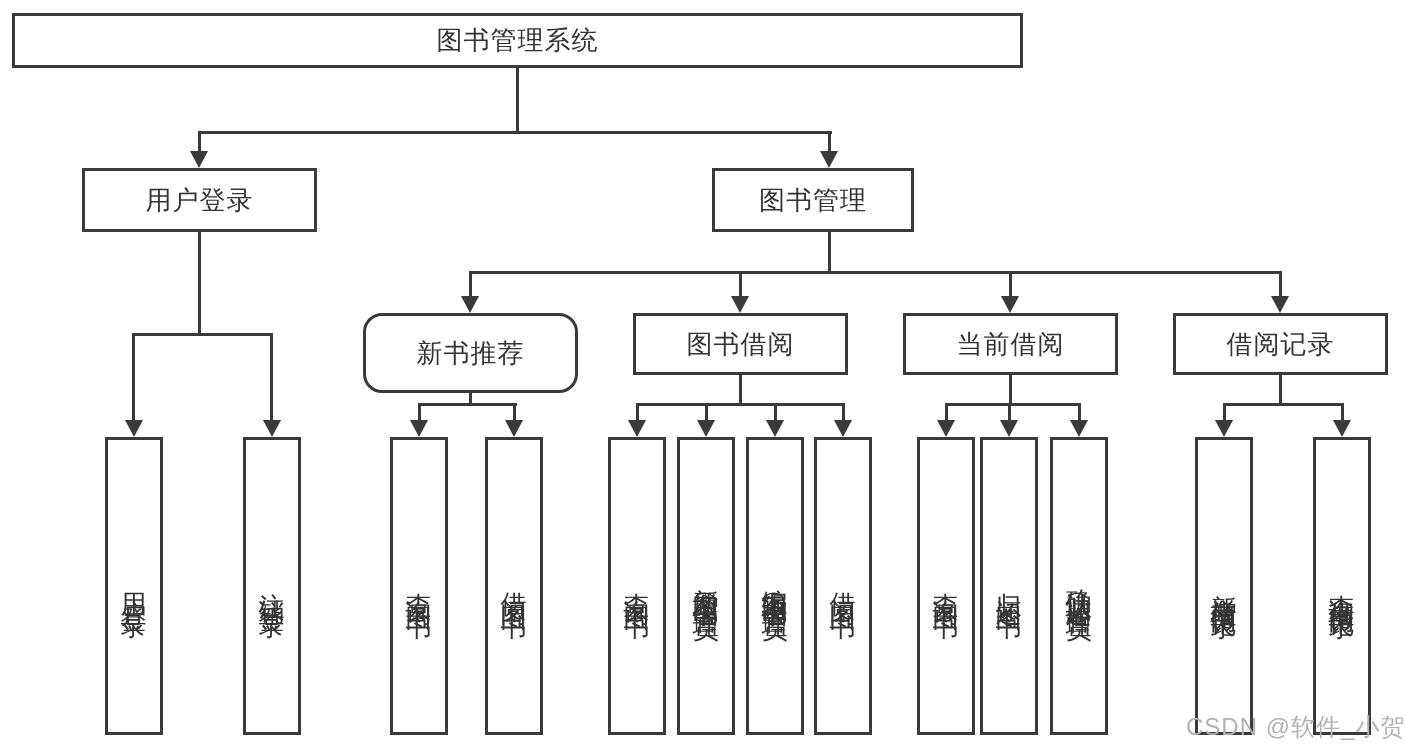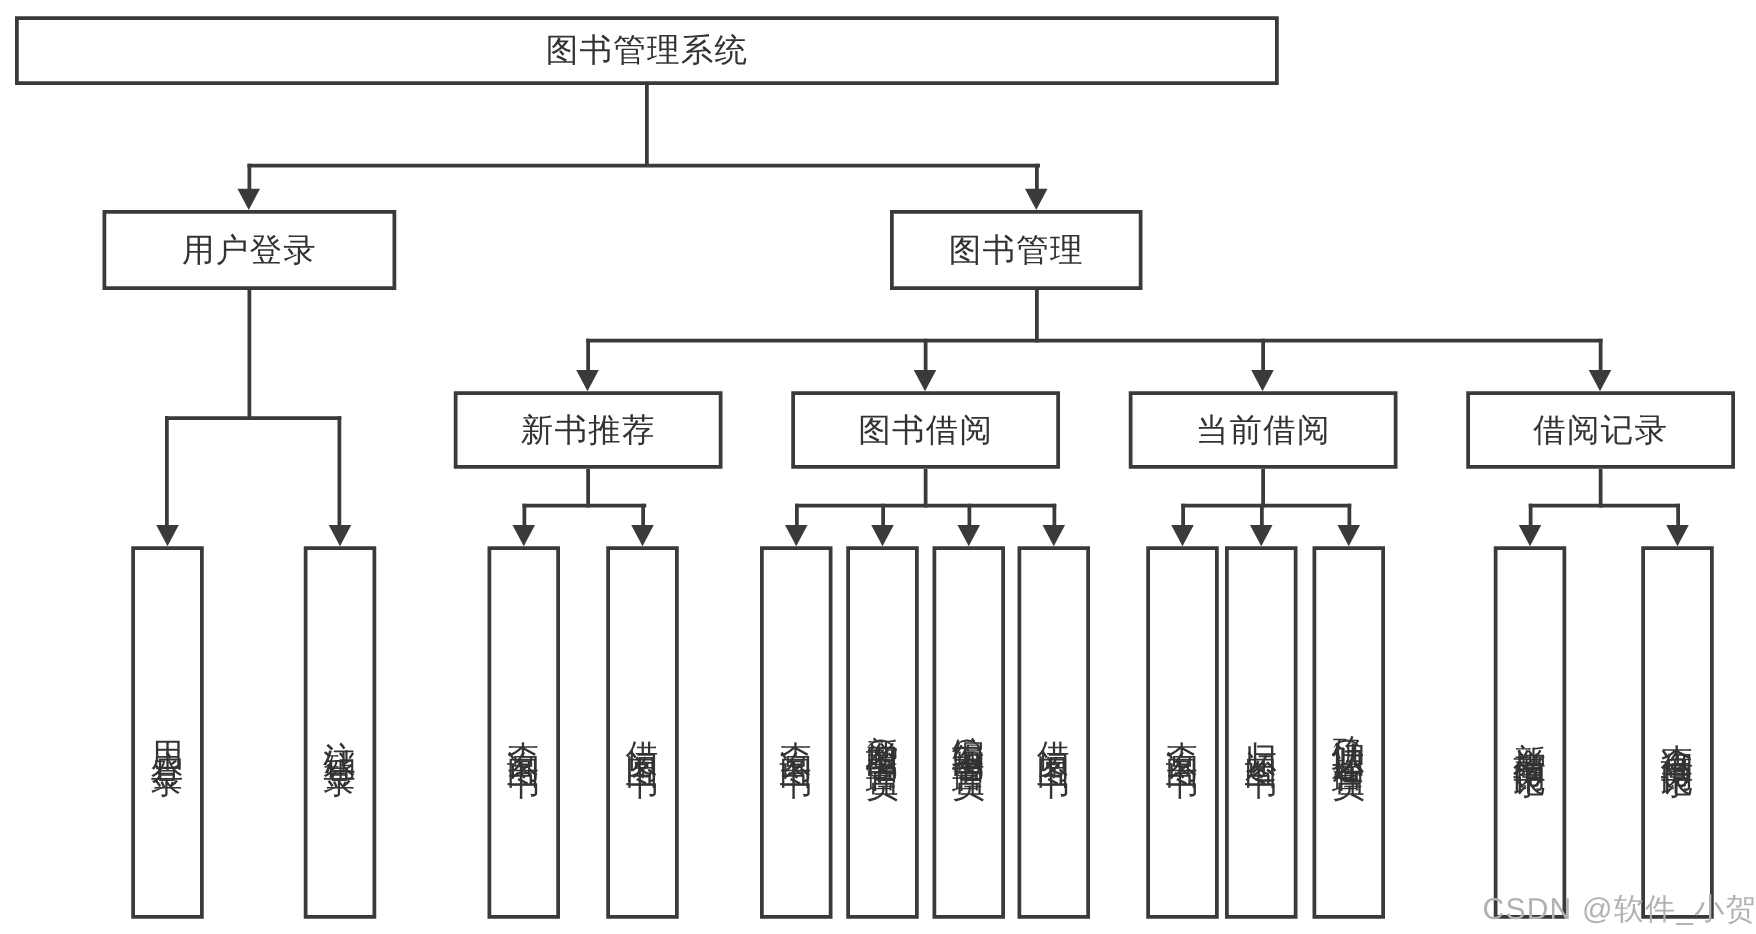--- a/index.html
+++ b/index.html
@@ -69,21 +69,21 @@
   <div class="hline" style="left:469px;top:271px;width:813px;"></div>
   <div class="vline" style="left:469px;top:271px;height:27px;"></div>
   <div class="arrow" style="left:461px;top:296px;"></div>
   <div class="vline" style="left:739px;top:271px;height:27px;"></div>
   <div class="arrow" style="left:731px;top:296px;"></div>
   <div class="vline" style="left:1009px;top:271px;height:27px;"></div>
   <div class="arrow" style="left:1001px;top:296px;"></div>
   <div class="vline" style="left:1279px;top:271px;height:27px;"></div>
   <div class="arrow" style="left:1271px;top:296px;"></div>
 
-  <div class="box" style="left:363px;top:313px;width:215px;height:62px;">
+  <div class="box" style="left:363px;top:313px;width:215px;height:80px;border-radius:19px;">
     <span class="lbl">新书推荐</span>
   </div>
   <div class="box" style="left:633px;top:313px;width:215px;height:62px;">
     <span class="lbl">图书借阅</span>
   </div>
   <div class="box" style="left:903px;top:313px;width:215px;height:62px;">
     <span class="lbl">当前借阅</span>
   </div>
   <div class="box" style="left:1173px;top:313px;width:215px;height:62px;">
     <span class="lbl">借阅记录</span>

